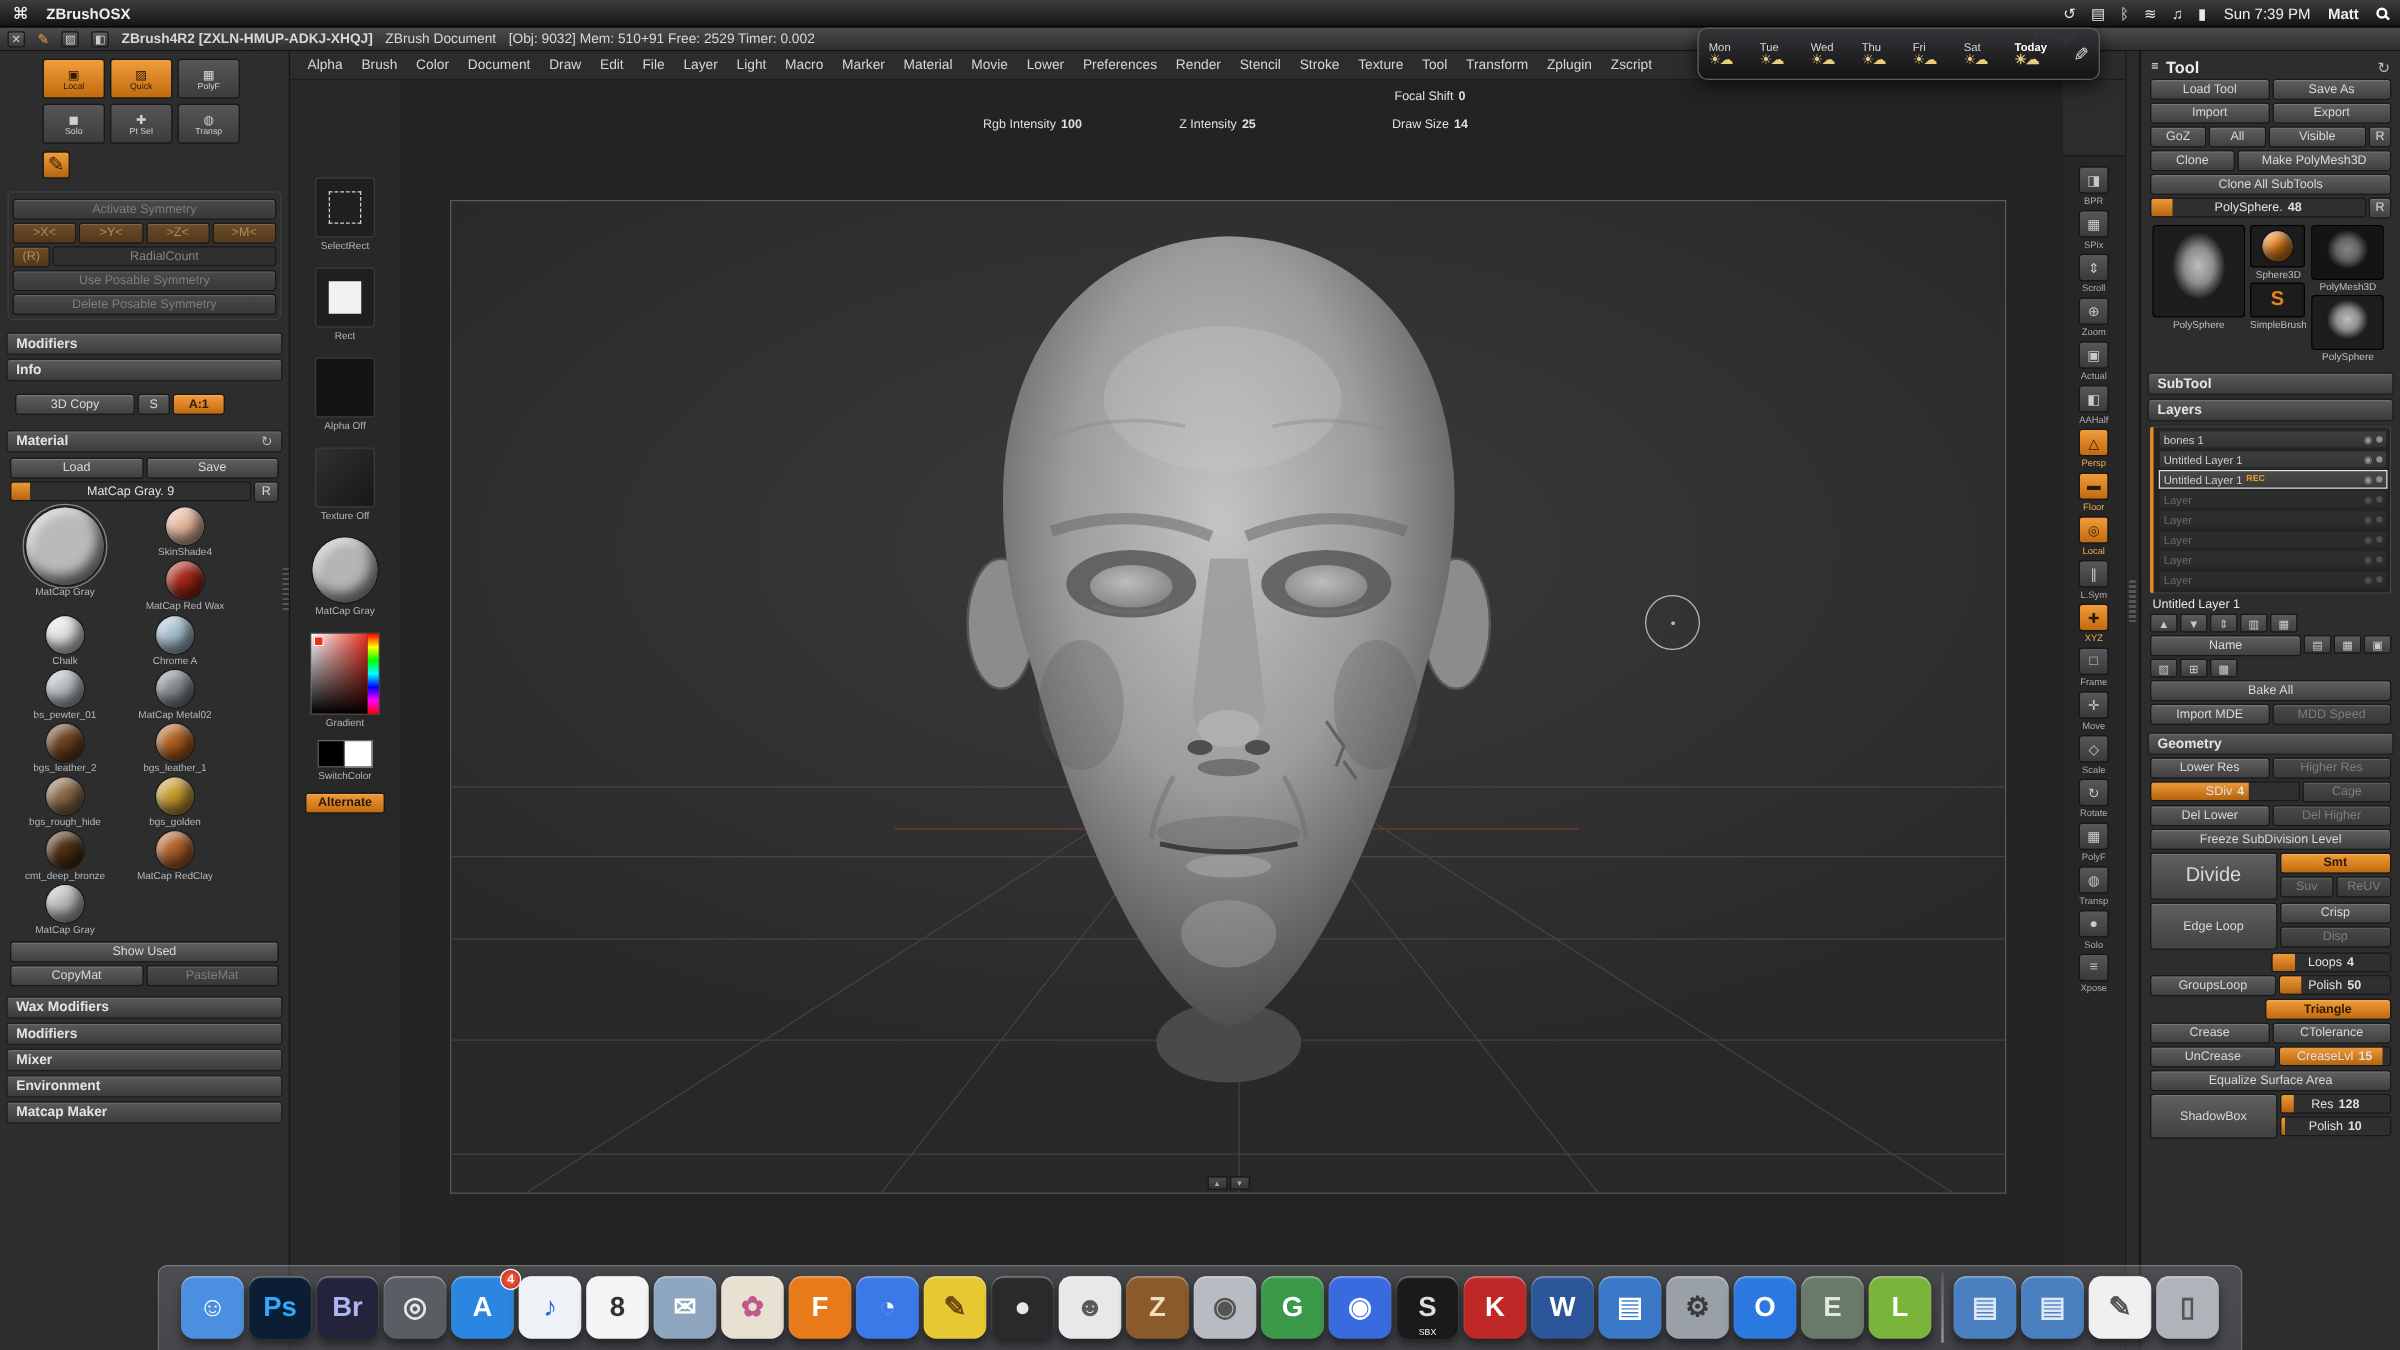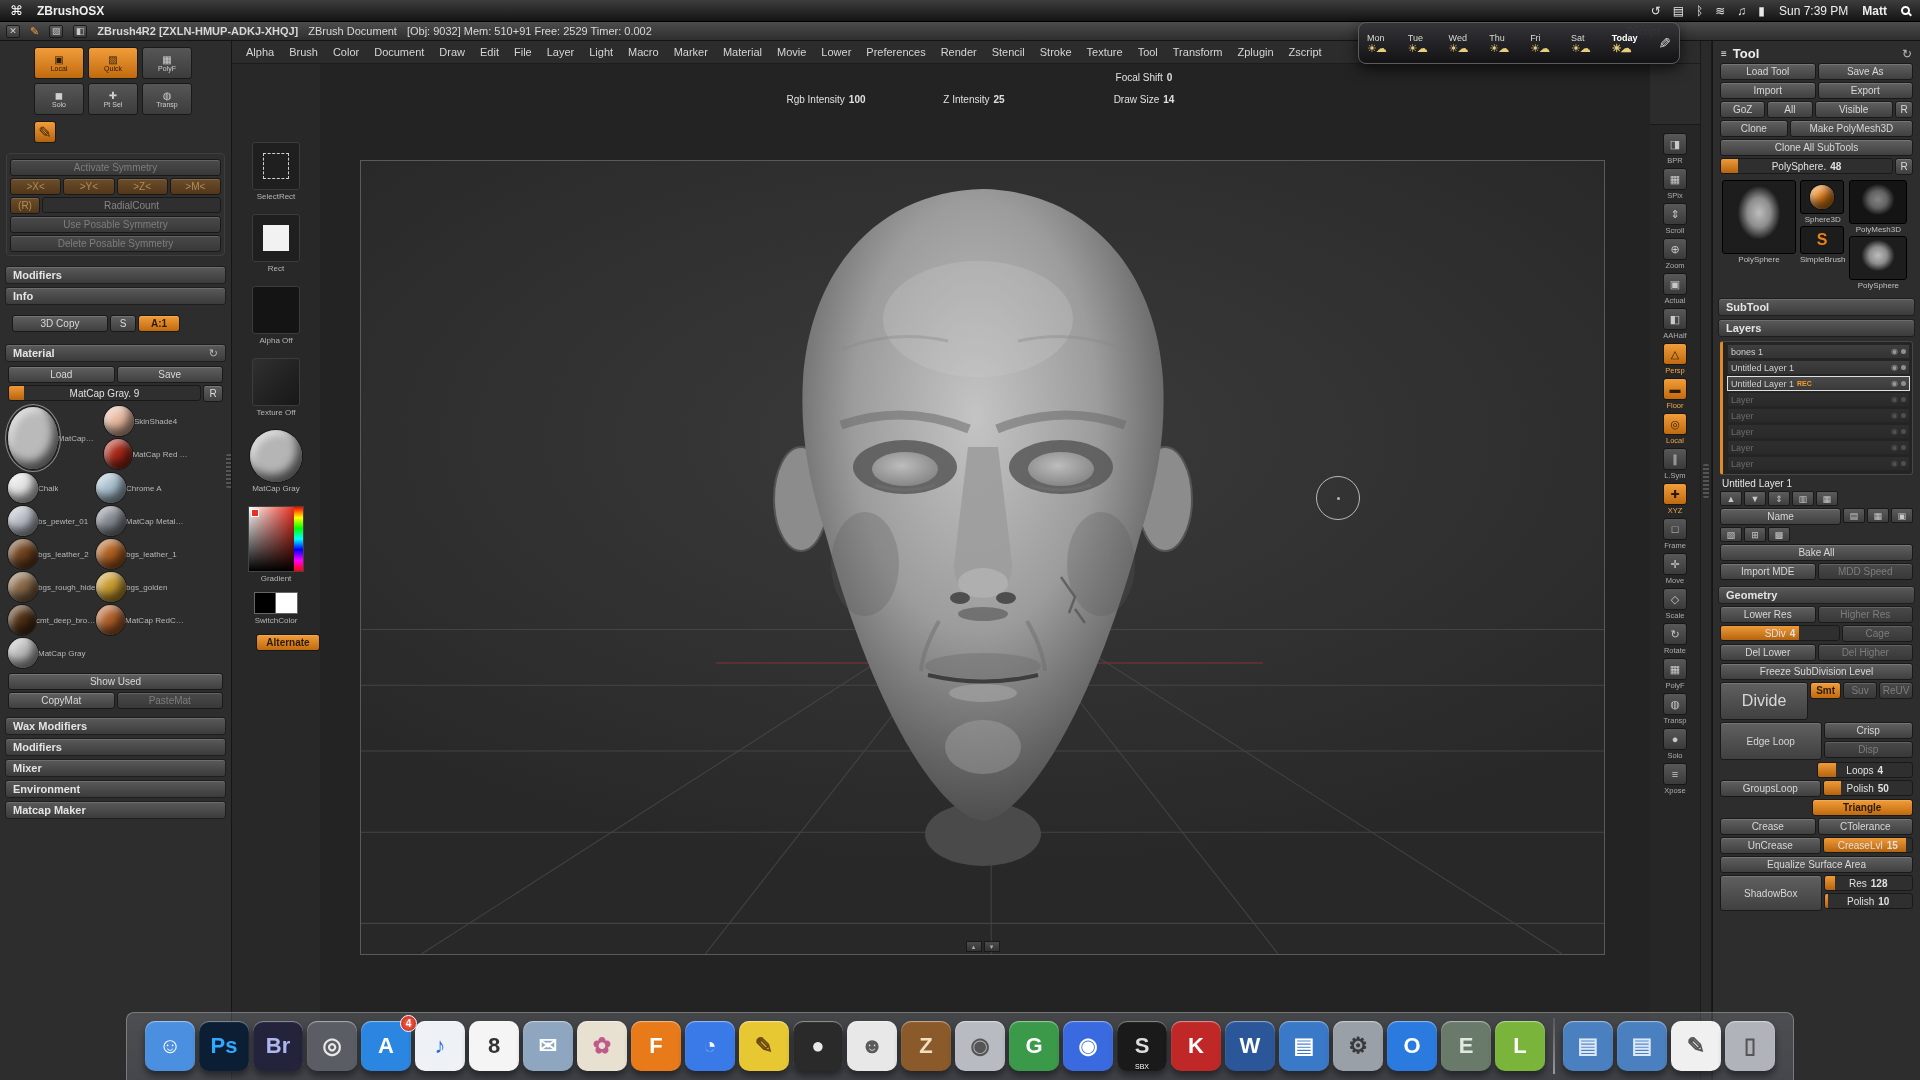--- a/index.html
+++ b/index.html
@@ -82,21 +82,21 @@
     color:#cfcfcf; font-size:10px; }
   .qt-item small { font-size:7px; }
   .qt-item[data-state="on"] { background:linear-gradient(#f29d3b,#c06a0e); color:#2b1a04; }
   #pencilbtn { width:22px; height:22px; margin:6px 0 0 34px; display:flex; align-items:center; justify-content:center;
     background:linear-gradient(#f29d3b,#b5640e); border:1px solid #191919; border-radius:3px; color:#3a2204; }
   .group { margin:10px 6px 0; border:1px solid #3e3e3e; border-radius:4px; background:#2f2f2f; padding:3px; }
   .row { display:flex; gap:2px; margin-top:2px; }
   .row .f1 { flex:1; }
   .mat-area { margin:4px 8px 0; }
   .mat-feature { display:flex; gap:8px; margin-top:4px; }
-  .mat-cell { display:flex; flex-direction:row; align-items:center; width:88px;text-align:center; }
+  .mat-cell { display:flex; flex-direction:column; align-items:center; width:88px;text-align:center; }
   .mat-cell .sphere { width:30px; height:30px; }
   .mat-cell .mlab { font-size:8px; color:#b8b8b8; margin-top:1px; max-width:86px;
     white-space:nowrap; overflow:hidden; text-overflow:ellipsis; }
   .mat-cell.big .sphere { width:62px; height:62px; outline:1px solid #8a8a8a; outline-offset:2px; }
   .mat-grid { display:flex; flex-wrap:wrap; margin-top:4px; }
   .mat-grid .mat-cell { margin-bottom:3px; }
   .mat-side { display:flex; flex-direction:column; gap:3px; }
 
   
   #lefttray { position:absolute; top:64px; left:232px; width:88px; bottom:0; background:#282828; }
@@ -574,21 +574,21 @@
       </div>
       <div class="lt-lab">Gradient</div>
     </div>
     <div class="lt-item" style="margin-top:9px;">
       <div id="switchcolor">
           <div class="c1"></div>
           <div class="c2"></div>
         </div>
       <div class="lt-lab">SwitchColor</div>
     </div>
-    <div class="lt-item" style="margin-top:9px;align-items:flex-end;">
+    <div class="lt-item" style="margin-top:9px;">
       <span class="btn on" style="width:64px;">Alternate</span>
     </div>
   </div>
 
   <div id="canvas">
     <div id="document">
       <svg id="gridfloor" viewBox="0 0 1244 360" preserveAspectRatio="none">
         <g stroke="#4c4c4c" stroke-width="1" fill="none">
           <line x1="0" y1="40" x2="1244" y2="40"></line>
           <line x1="0" y1="95" x2="1244" y2="95"></line>
@@ -946,21 +946,21 @@
     </div>
     <div class="trow">
       <span class="btn f1">Del Lower</span>
       <span class="btn dim f1">Del Higher</span>
     </div>
     <div class="trow">
         <span class="btn f1">Freeze SubDivision Level</span>
       </div>
     <div class="trow">
       <span class="btn f1" style="height:38px;font-size:16px;">Divide</span>
-      <span style="flex:1;display:flex;flex-direction:row;gap:2px;">
+      <span style="flex:1;display:flex;flex-direction:column;gap:2px;">
         <span class="btn on">Smt</span>
         <span style="display:flex;gap:2px;">
           <span class="btn dim f1">Suv</span>
           <span class="btn dim f1">ReUV</span>
         </span>
       </span>
     </div>
     <div class="trow">
       <span class="btn f1" style="height:38px;">Edge Loop</span>
       <span style="flex:1;display:flex;flex-direction:column;gap:2px;">

